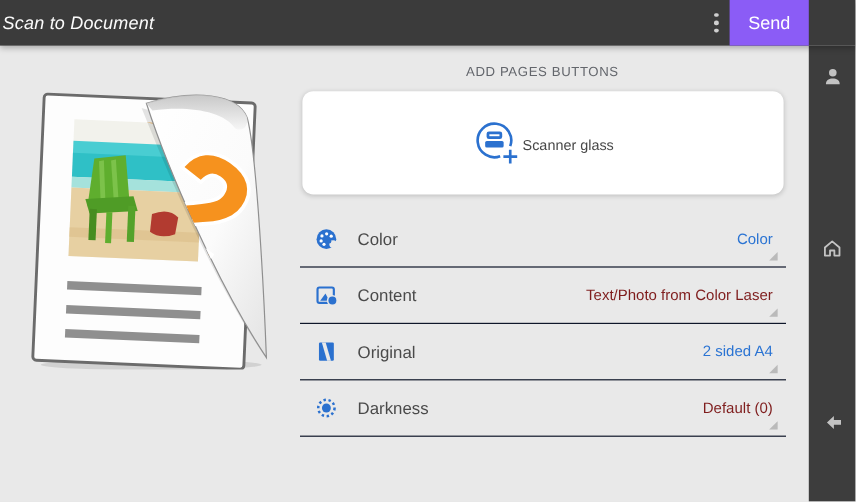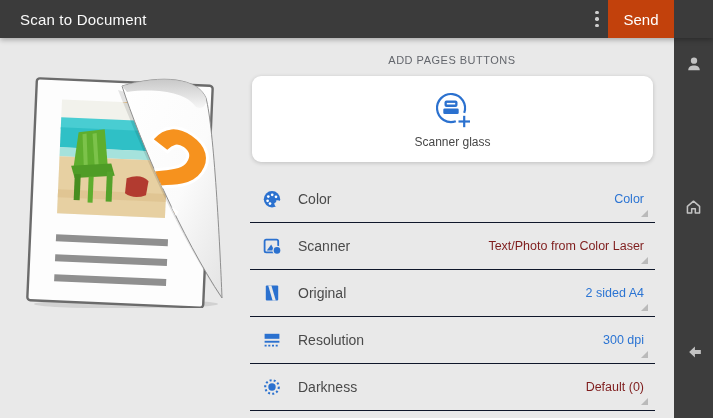--- a/index.html
+++ b/index.html
@@ -3,44 +3,44 @@
 <meta charset="utf-8">
 <style>
   html,body{margin:0;padding:0;}
   body{width:713px;height:418px;overflow:hidden;background:#e9e9e9;
        font-family:"Liberation Sans",sans-serif;-webkit-font-smoothing:antialiased;}
   .app{position:relative;width:713px;height:418px;background:#e9e9e9;}
 
   
   .topbar{position:absolute;left:0;top:0;width:713px;height:38px;background:#3b3b3b;
           z-index:20;box-shadow:0 2px 5px rgba(0,0,0,.28);display:flex;align-items:center;}
-  .topbar-title{color:#fafafa;font-size:15px;margin-left:20px;font-weight:400;letter-spacing:.2px;}
+  .topbar-title{color:#fafafa;font-size:15px;margin-left:2px;font-weight:400;letter-spacing:.2px;font-style:italic;}
   .kebab{position:absolute;right:104px;top:0;width:24px;height:38px;display:flex;flex-direction:column;
          justify-content:center;align-items:center;gap:3px;cursor:pointer;}
   .kebab span{width:3.4px;height:3.4px;border-radius:50%;background:#cfcfcf;display:block;}
-  .send-btn{position:absolute;right:39px;top:0;width:66px;height:38px;background:#c2410c;border:none;
+  .send-btn{position:absolute;right:39px;top:0;width:66px;height:38px;background:#8b5cf6;border:none;
             color:#fff;font-size:15px;font-family:inherit;display:flex;align-items:center;justify-content:center;cursor:pointer;}
 
   
   .sidebar{position:absolute;right:0;top:38px;width:39px;bottom:0;background:#3d3d3d;z-index:10;}
   .side-icon{position:absolute;left:0;width:39px;height:32px;display:flex;align-items:center;justify-content:center;cursor:pointer;}
   .side-icon.person{top:10px;}
   .side-icon.home{top:152px;}
   .side-icon.back{top:298px;}
 
   
   .content{position:absolute;left:0;top:38px;right:39px;bottom:0;}
 
   .preview{position:absolute;left:14px;top:8px;width:230px;height:262px;}
 
   .panel{position:absolute;left:247px;top:0;width:410px;}
   .section-title{margin-top:16px;text-align:center;font-size:11px;color:#63666c;letter-spacing:.5px;}
   .card{margin:10px 4px 0 5px;height:86px;background:#fff;border-radius:9px;
         box-shadow:0 1px 4px rgba(0,0,0,.18);display:flex;align-items:center;}
-  .add-btn{flex:1;display:flex;flex-direction:column;align-items:center;justify-content:center;cursor:pointer;}
+  .add-btn{flex:1;display:flex;align-items:center;justify-content:center;cursor:pointer;}
   .add-btn .lbl{font-size:12px;color:#474747;margin-top:4px;}
   .add-btn.disabled{cursor:default;}
   .add-btn.disabled .lbl{color:#c9c9c9;}
 
   .rows{margin-top:14px;}
   .row{position:relative;height:46px;display:flex;align-items:center;border-bottom:1px solid #0f172a;
        margin:0 2px 0 3px;cursor:pointer;}
   .row-icon{width:20px;height:20px;margin-left:12px;flex:0 0 auto;}
   .row-label{font-size:14px;color:#4a4a4a;margin-left:16px;}
   .row-value{margin-left:auto;margin-right:11px;font-size:12.5px;}
@@ -188,46 +188,36 @@
           <span class="corner"></span>
         </div>
 
         <div class="row">
           <svg class="row-icon" viewBox="0 0 20 20">
             <rect x="2.6" y="3.6" width="13.6" height="12.8" rx="1.6" fill="none" stroke="#2b71cf" stroke-width="1.8"></rect>
             <polygon points="4.8,14.6 9.2,8.6 12.4,14.6" fill="#2b71cf"></polygon>
             <circle cx="15" cy="14.4" r="4.6" fill="#e9e9e9"></circle>
             <circle cx="15" cy="14.4" r="3.3" fill="#2b71cf"></circle>
           </svg>
-          <span class="row-label">Scanner</span>
+          <span class="row-label">Content</span>
           <span class="row-value val-muted">Text/Photo from Color Laser</span>
           <span class="corner"></span>
         </div>
 
         <div class="row">
           <svg class="row-icon" viewBox="0 0 20 20">
             <rect x="3.8" y="2.4" width="12.4" height="15.2" rx="1" fill="#2b71cf"></rect>
             <polygon points="6.2,2.4 9.4,2.4 13.8,17.6 10.6,17.6" fill="#e9e9e9"></polygon>
             <circle cx="13.2" cy="6.2" r="1.4" fill="#2b71cf"></circle>
           </svg>
           <span class="row-label">Original</span>
           <span class="row-value val-accent">2 sided A4</span>
           <span class="corner"></span>
         </div>
 
-        <div class="row">
-          <svg class="row-icon" viewBox="0 0 20 20">
-            <rect x="2.6" y="3.8" width="14.8" height="5" fill="#2b71cf"></rect>
-            <rect x="2.6" y="10.8" width="14.8" height="1.9" fill="#2b71cf"></rect>
-            <line x1="2.6" y1="15.6" x2="17.4" y2="15.6" stroke="#2b71cf" stroke-width="1.9" stroke-dasharray="2 1.7"></line>
-          </svg>
-          <span class="row-label">Resolution</span>
-          <span class="row-value val-accent">300 dpi</span>
-          <span class="corner"></span>
-        </div>
 
         <div class="row">
           <svg class="row-icon" viewBox="0 0 20 20">
             <circle cx="10" cy="10" r="6.8" fill="none" stroke="#2b71cf" stroke-width="2.1" stroke-dasharray="2 2.2"></circle>
             <circle cx="10" cy="10" r="3.7" fill="#2b71cf"></circle>
           </svg>
           <span class="row-label">Darkness</span>
           <span class="row-value val-muted">Default (0)</span>
           <span class="corner"></span>
         </div>

